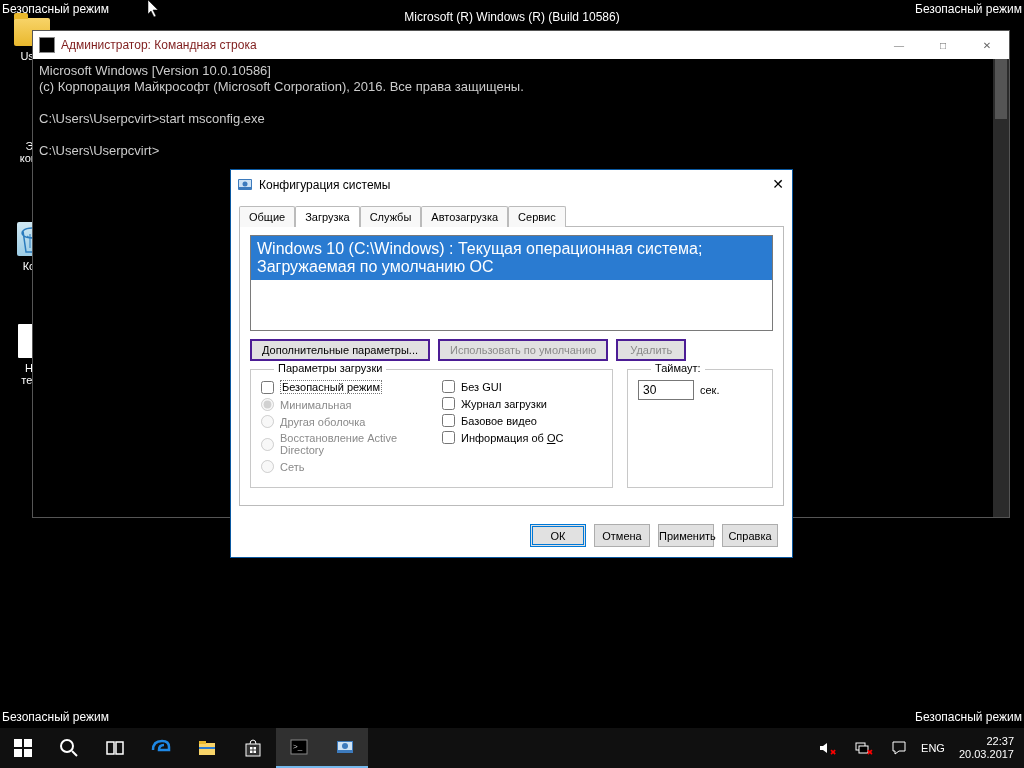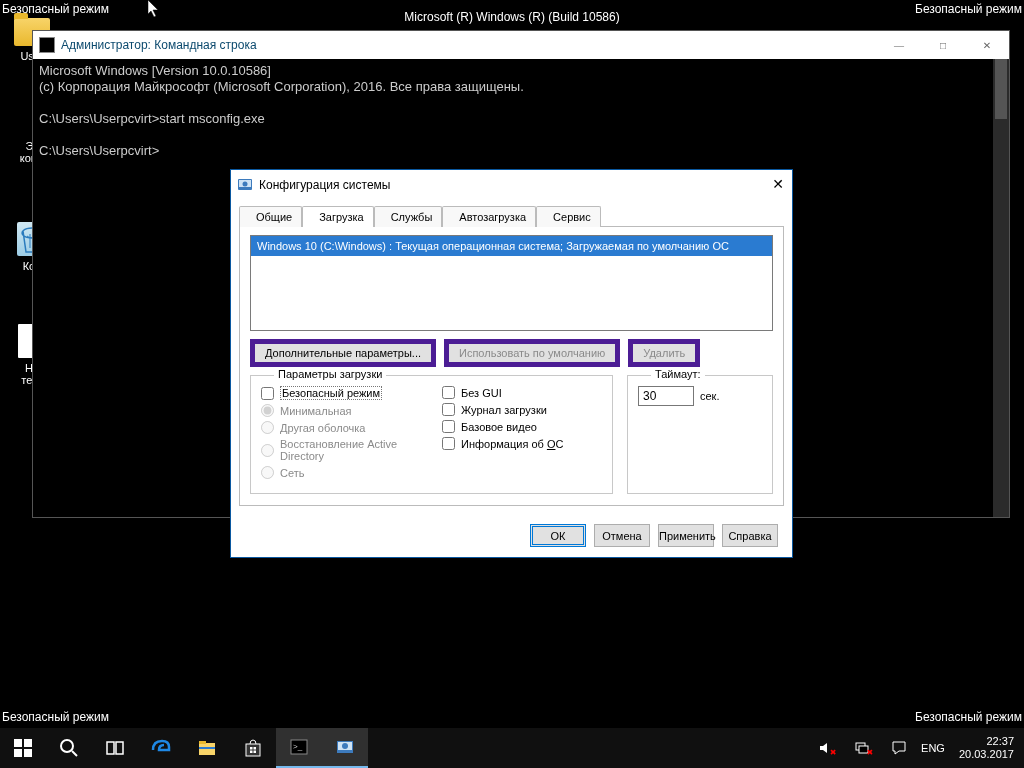--- a/index.html
+++ b/index.html
@@ -22,40 +22,40 @@
   .desk-icon .txt { width:28px;height:34px;margin:0 auto 4px;background:#fff;border-radius:1px; position:relative;}
   .desk-icon .txt::before{content:'';position:absolute;right:0;top:0;width:8px;height:8px;background:linear-gradient(135deg,#fff 48%,#ccc 52%);}
   .di1 { top: 18px; left: 4px; }
   .di2 { top: 140px; left: 4px; }
   .di3 { top: 222px; left: 4px; }
   .di4 { top: 324px; left: 4px; }
   
   .cmd-window { position:absolute; top:30px; left:32px; width:978px; height:488px; background:#000; border:1px solid #555; }
   .cmd-titlebar { height:28px; background:#fff; display:flex; align-items:center; position:relative; }
   .cmd-ticon { width:16px;height:16px;margin:0 6px; background:#000; border:1px solid #888;}
-  .cmd-title-text { font-size:12px; color:#0c4a6e; }
+  .cmd-title-text { font-size:12px; color:#7f1d1d; }
   .win-ctrls { position:absolute; right:0; top:0; display:flex; }
   .win-btn { width:44px; height:28px; display:flex; align-items:center; justify-content:center; color:#666; font-family: 'Segoe UI Symbol'; font-size:10px;}
   .cmd-body { padding:4px 6px; font-family: Consolas, monospace; font-size:13px; color:#ccc; line-height:16px; white-space:pre;}
   .cmd-scrollbar { position:absolute; right:0; top:28px; bottom:0; width:16px; background:#2b2b2b;}
   .cmd-thumb { position:absolute; top:0; left:2px; right:2px; height:60px; background:#555;}
   
   .msdialog { position:absolute; top:169px; left:230px; width:563px; height:389px; background:#fff; border:1px solid #0a58a0; display:flex; flex-direction:column;}
   .msdialog-title { height:29px; display:flex; align-items:center; padding-left:6px; background:#fff; position:relative;}
   .msdialog-title .app-icon { width:16px;height:16px;margin-right:6px; }
   .msdialog-title span.title-text { font-size:12px; }
   .msdialog-title .close { position:absolute; right:6px; top:6px; width:16px; height:16px; display:flex; align-items:center; justify-content:center; font-size:14px; }
   .tab-strip { display:flex; padding:6px 8px 0 8px; gap:0; height:27px; position:relative;}
-  .tab { font-size:11px; padding:4px 9px 3px 16px; border:1px solid #bbb; border-bottom:none; background:#f8f8f8; position:relative; top:1px; border-radius:2px 2px 0 0;}
+  .tab { font-size:11px; padding:4px 9px 3px 9px; border:1px solid #bbb; border-bottom:none; background:#f8f8f8; position:relative; top:1px; border-radius:2px 2px 0 0;}
   .tab.active { background:#fff; z-index:2; border-color:#bbb;}
   .tab-body { margin:0 8px 8px 8px; border:1px solid #bbb; flex:1; padding:8px 10px; background:#fff; display:flex; flex-direction:column; gap:8px;}
-  .os-list { border:1px solid #7a7a7a; height:96px; font-size:11px; overflow:hidden; }
+  .os-list { border:1px solid #7a7a7a; height:96px; font-size:16px; overflow:hidden; }
   .os-list .os-item { background:#2a7bd1; color:#fff; padding:4px 6px; }
   .btn-row { display:flex; gap:8px;}
-  .btn { font-size:11px; padding:3px 10px; border:5px solid #4c1d95; background:#e1e1e1; min-width:70px;}
+  .btn { font-size:11px; padding:3px 10px; border:2px solid #4c1d95; background:#e1e1e1; min-width:70px;}
   .btn:disabled, .btn[aria-disabled="true"] { color:#8a8a8a; }
   
   .groups-row { display:flex; gap:14px;}
   .group { border:1px solid #c8c8c8; padding:10px 10px 10px 10px; position:relative; font-size:11px;}
   .group .legend { position:absolute; top:-8px; left:23px; background:#fff; padding:0 4px; font-size:11px;}
   .grp-boot { flex:1; display:flex; gap:6px;}
   .grp-timeout { width:170px;}
   .cbx { display:flex; align-items:center; gap:6px; margin-bottom:4px;}
   .cbx input[type=checkbox], .cbx input[type=radio] { width:13px;height:13px;}
   .cbx label{ font-size:11px; }

